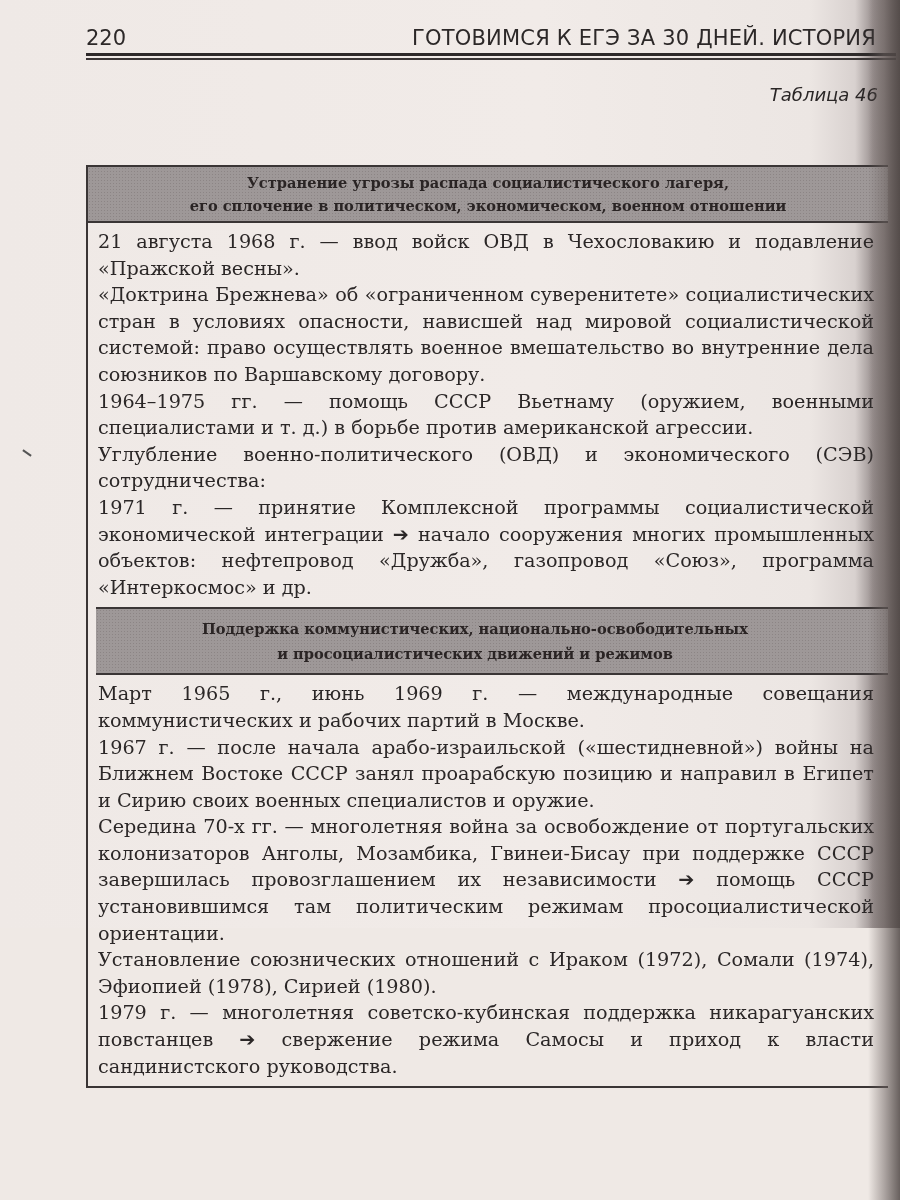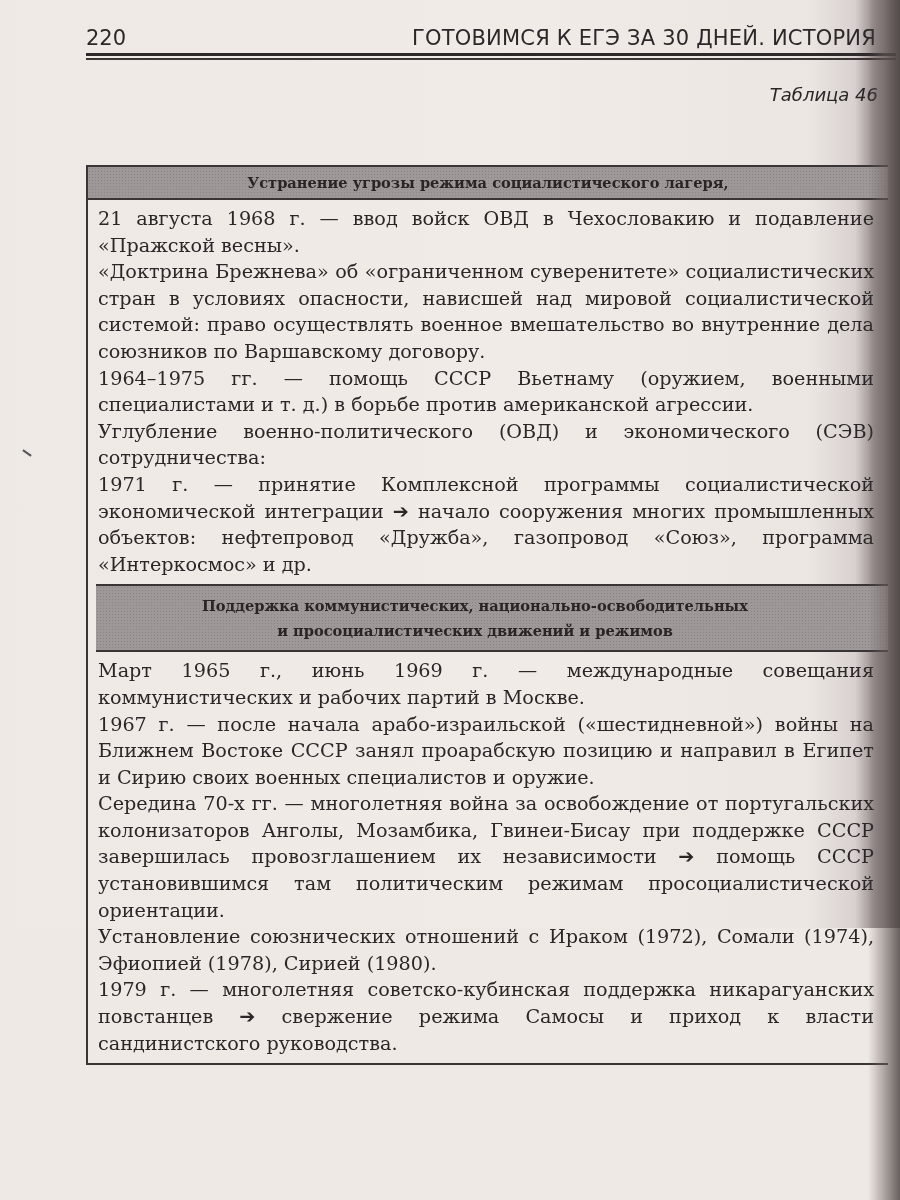--- a/index.html
+++ b/index.html
@@ -66,21 +66,22 @@
     <span class="page-number">220</span>
     <span class="book-title">ГОТОВИМСЯ К ЕГЭ ЗА 30 ДНЕЙ. ИСТОРИЯ</span>
   </div>
   <div class="rule-thick"></div>
   <div class="rule-thin"></div>
 
   <div class="table-label">Таблица 46</div>
 
   <div class="table">
     <div class="sec-head">
-      <div>Устранение угрозы режима социалистического лагеря,</div>
+      <div>Устранение угрозы распада социалистического лагеря,</div>
+      <div>его сплочение в политическом, экономическом, военном отношении</div>
     </div>
     <div class="sec-body">
       <p>21 августа 1968 г. — ввод войск ОВД в Чехословакию и подавление «Пражской весны».</p>
       <p>«Доктрина Брежнева» об «ограниченном суверенитете» социалистических стран в условиях опасности, нависшей над мировой социалистической системой: право осуществлять военное вмешательство во внутренние дела союзников по Варшавскому договору.</p>
       <p>1964–1975 гг. — помощь СССР Вьетнаму (оружием, военными специалистами и т. д.) в борьбе против американской агрессии.</p>
       <p>Углубление военно-политического (ОВД) и экономического (СЭВ) сотрудничества:</p>
       <p>1971 г. — принятие Комплексной программы социалистической экономической интеграции ➔ начало сооружения многих промышленных объектов: нефтепровод «Дружба», газопровод «Союз», программа «Интеркосмос» и др.</p>
     </div>
 
     <div class="sec-head second">

